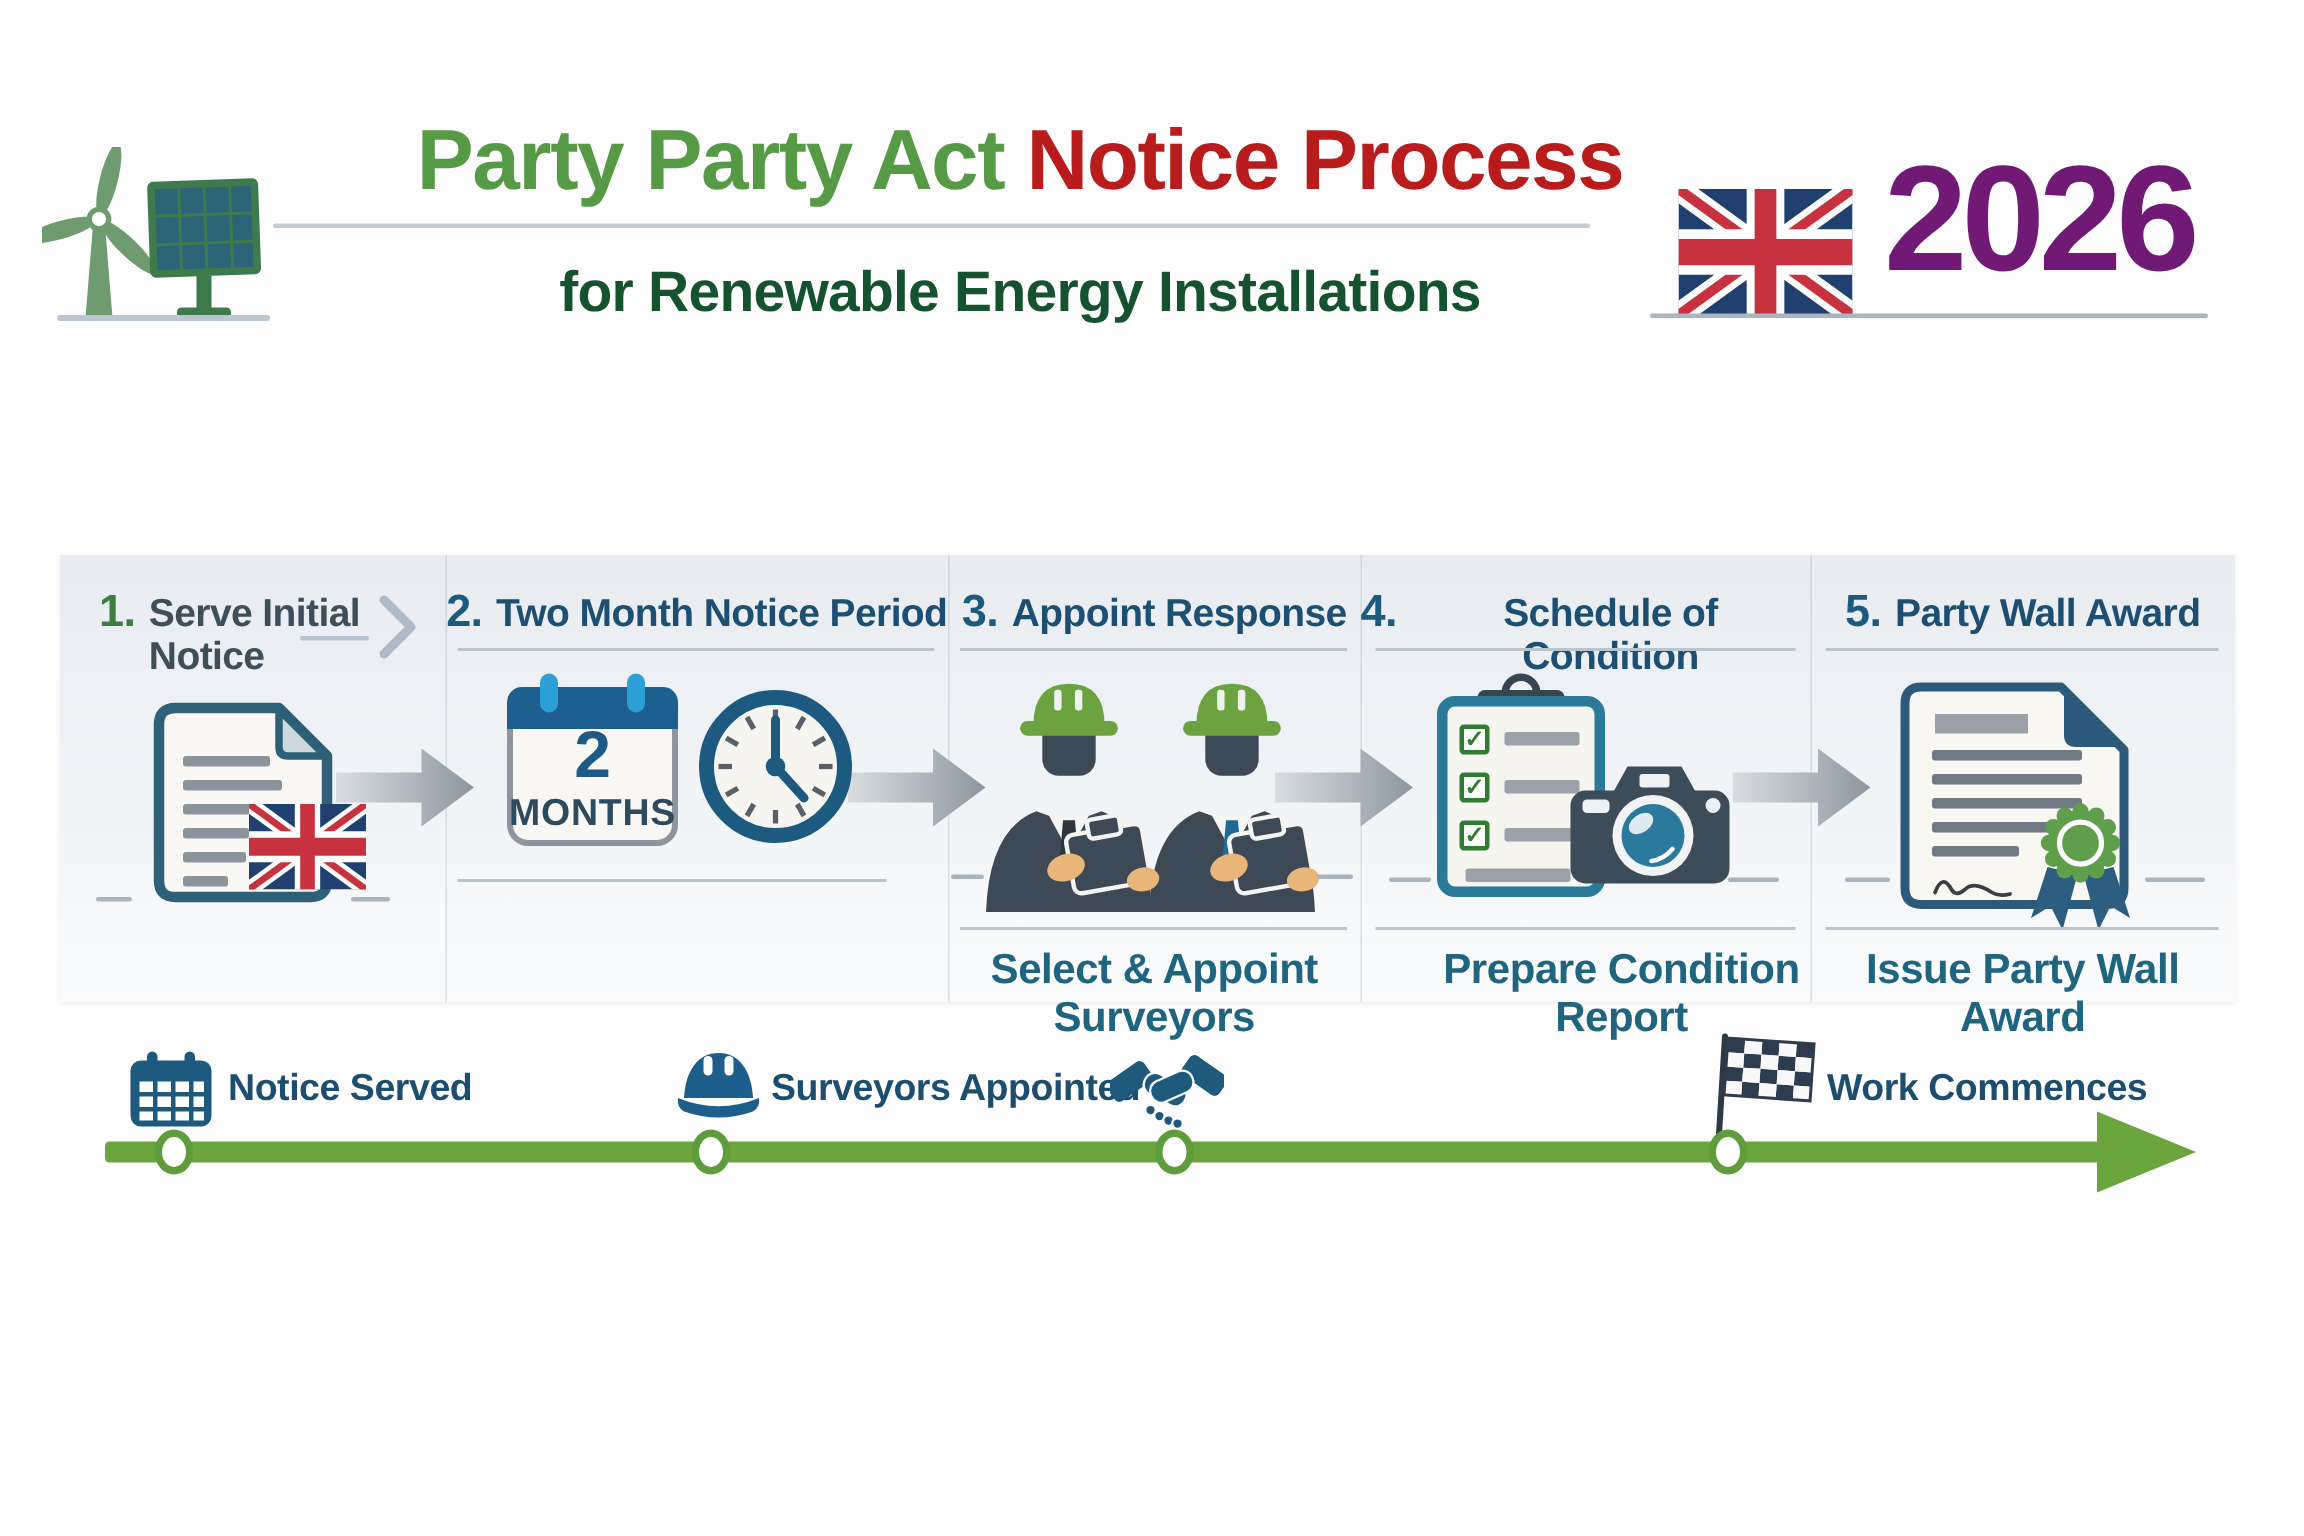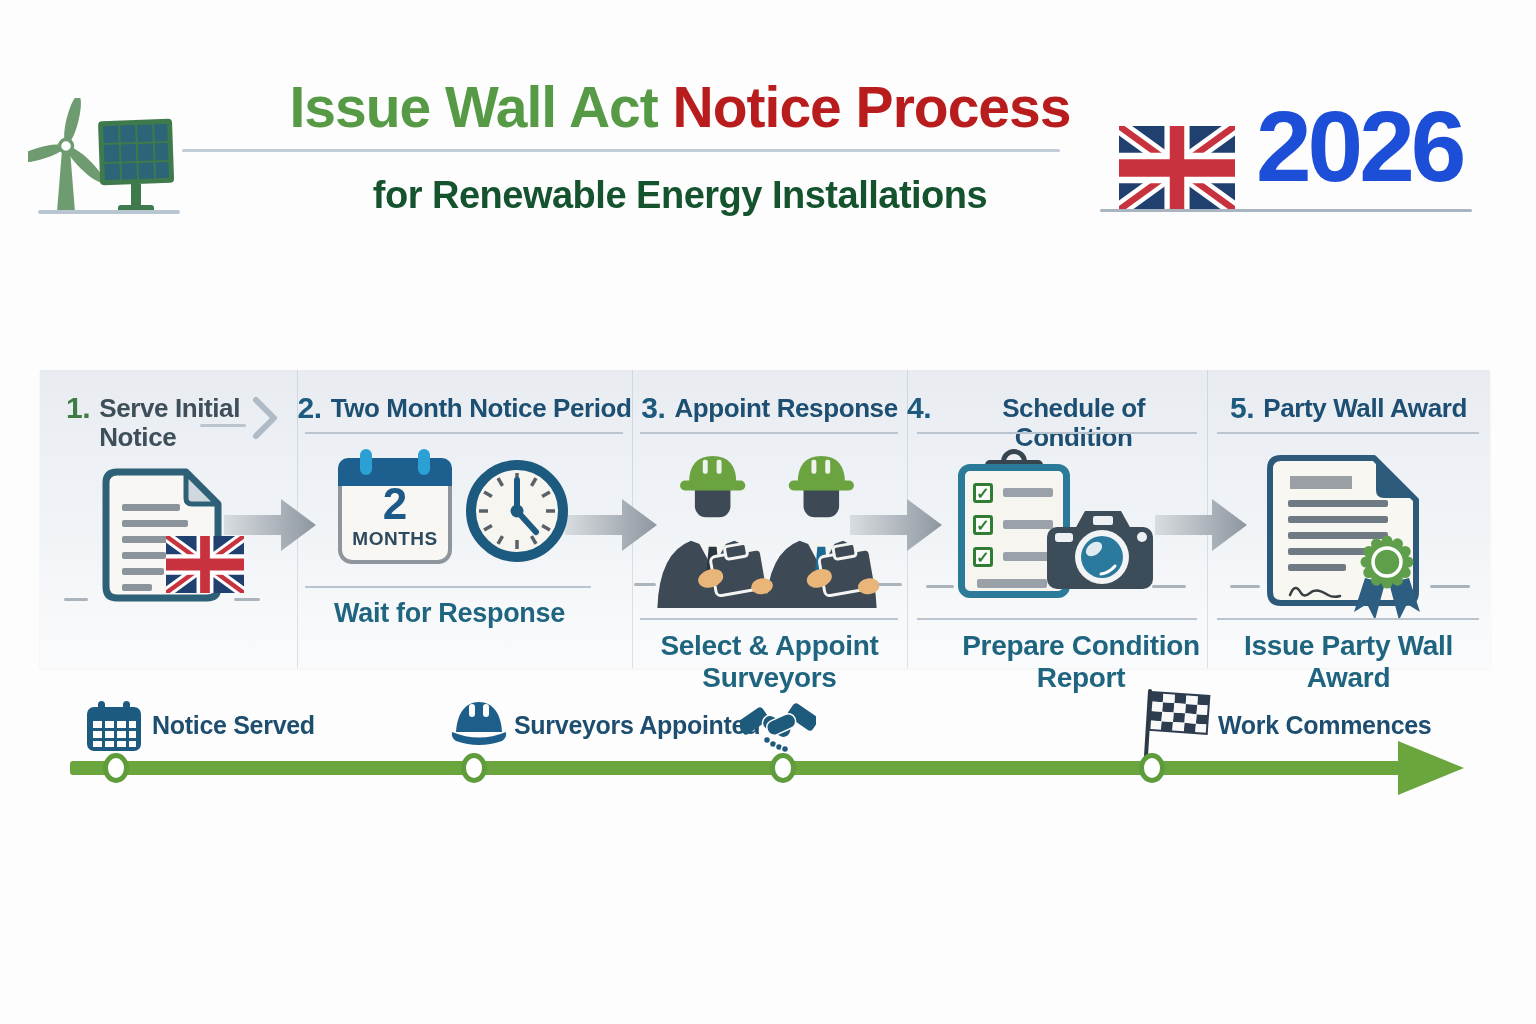--- a/index.html
+++ b/index.html
@@ -9,21 +9,21 @@
 
   
   .hdr-title{left:200px;top:74px;width:960px;text-align:center;font-size:57px;font-weight:bold;
              letter-spacing:-1px;white-space:nowrap;}
   .hdr-title .accent{color:#579a46;}
   .hdr-title .rest{color:#b91c1c;}
   .hdr-divider{left:182px;top:149px;width:878px;height:3px;background:#c3cdd8;border-radius:2px;}
   .hdr-sub{left:200px;top:158px;width:960px;text-align:center;font-size:38px;font-weight:bold;
            color:#14532d;letter-spacing:-0.5px;margin-top:16px;}
   .logo-baseline{left:38px;top:210px;width:142px;height:4px;background:#b9c6d2;border-radius:2px;}
-  .hdr-year{left:1256px;top:96px;width:220px;font-size:100px;font-weight:bold;color:#1d4ed8;
+  .hdr-year{left:1256px;top:96px;width:220px;font-size:100px;font-weight:bold;color:#701a75;
             letter-spacing:-4px;line-height:1;}
   .hdr-right-line{left:1100px;top:209px;width:372px;height:3px;background:#a8b4c0;border-radius:2px;}
 
   
   .panel{left:40px;top:370px;width:1450px;height:298px;
          background:linear-gradient(180deg,#e8ecf1 0%,#f1f4f7 55%,#fafbfc 100%);
          box-shadow:0 1px 3px rgba(0,0,0,0.06);}
   .divider{top:370px;width:1px;height:298px;background:rgba(150,165,180,0.30);}
   .d1{left:297px;} .d2{left:632px;} .d3{left:907px;} .d4{left:1207px;}
 
@@ -44,21 +44,21 @@
   
   .cal{left:338px;top:458px;width:114px;height:106px;}
   .cal-frame{position:absolute;left:0;top:22px;width:114px;height:84px;box-sizing:border-box;
              border:4px solid #8e959c;border-top:none;border-radius:0 0 14px 14px;background:#f8f7f3;}
   .cal-top{position:absolute;left:0;top:0;width:114px;height:28px;background:#1d6090;
            border-radius:10px 10px 0 0;}
   .cal-ring{position:absolute;top:-9px;width:12px;height:26px;background:#2ba0d4;border-radius:6px;}
   .cal-ring.r1{left:22px;} .cal-ring.r2{left:80px;}
   .cal-num{position:absolute;left:0;top:24px;width:114px;text-align:center;font-size:44px;
            font-weight:bold;color:#1d5a88;line-height:1;}
-  .cal-unit{position:absolute;left:0;top:70px;width:114px;text-align:center;font-size:19px;
+  .cal-unit{position:absolute;left:0;top:70px;width:114px;text-align:center;font-size:25px;
             font-weight:bold;color:#2d4a5e;letter-spacing:0.5px;}
 
   
   .clipboard{left:958px;top:464px;width:112px;height:134px;box-sizing:border-box;
              border:7px solid #2b7a99;border-radius:12px;background:#f6f5f0;}
   .clip-knob{left:1001px;top:449px;width:16px;height:16px;box-sizing:content-box;
              border:5px solid #36454f;border-radius:50%;background:#eef0f3;}
   .clip-bar{left:985px;top:460px;width:58px;height:18px;background:#36454f;border-radius:5px;}
   .chk{position:absolute;width:20px;height:20px;box-sizing:border-box;border:3px solid #2e7d32;
        border-radius:3px;background:#fcfcf9;color:#2e7d32;font-size:16px;font-weight:bold;
@@ -107,21 +107,21 @@
         <rect x="44" y="45" width="15" height="16"></rect>
           <rect x="61" y="45" width="13" height="16"></rect>
       </g>
     </g>
     <rect x="37" y="66" width="10" height="22" fill="#3f7a4c"></rect>
     <rect x="24" y="87" width="36" height="8" rx="3" fill="#3f7a4c"></rect>
   </svg>
   <div class="abs logo-baseline"></div>
 
   <div class="abs hdr-title">
-    <span class="accent">Issue Wall Act</span><span class="rest"> Notice Process</span>
+    <span class="accent">Party Party Act</span><span class="rest"> Notice Process</span>
   </div>
   <div class="abs hdr-divider"></div>
   <div class="abs hdr-sub">for Renewable Energy Installations</div>
 
   <svg class="abs" style="left:1119px;top:126px;" width="116" height="84" viewBox="0 0 60 36" preserveAspectRatio="none">
     <rect width="60" height="36" fill="#20406f"></rect>
     <path d="M0,0 L60,36 M60,0 L0,36" stroke="#ffffff" stroke-width="7"></path>
     <path d="M0,0 L60,36 M60,0 L0,36" stroke="#c8323e" stroke-width="3"></path>
     <path d="M30,0 V36" stroke="#ffffff" stroke-width="13"></path>
     <path d="M0,18 H60" stroke="#ffffff" stroke-width="13"></path>
@@ -237,21 +237,20 @@
       <line x1="55" y1="17" x2="55" y2="26" transform="rotate(270 55 55)"></line>
       <line x1="55" y1="17" x2="55" y2="26" transform="rotate(300 55 55)"></line>
       <line x1="55" y1="17" x2="55" y2="26" transform="rotate(330 55 55)"></line>
     </g>
     <line x1="55" y1="55" x2="55" y2="24" stroke="#1d5a80" stroke-width="6" stroke-linecap="round"></line>
     <line x1="55" y1="55" x2="74" y2="76" stroke="#1d5a80" stroke-width="6" stroke-linecap="round"></line>
     <circle cx="55" cy="55" r="6.5" fill="#1d5a80"></circle>
   </svg>
 
   <div class="abs h-underline" style="left:305px;top:586px;width:286px;"></div>
-  <div class="abs caption" style="left:282px;top:598px;width:335px;font-size:27px;">Wait for Response</div>
 
   <div class="abs step-header centered" style="left:632px;top:392px;width:275px;">
     <span class="num blue">3.</span>
     <span class="stitle blue">Appoint Response</span>
   </div>
   <div class="abs h-underline" style="left:640px;top:432px;width:258px;"></div>
 
   <svg class="abs" style="left:650px;top:448px;" width="232" height="160" viewBox="0 0 232 162">
 
     <g transform="translate(110,0)">

